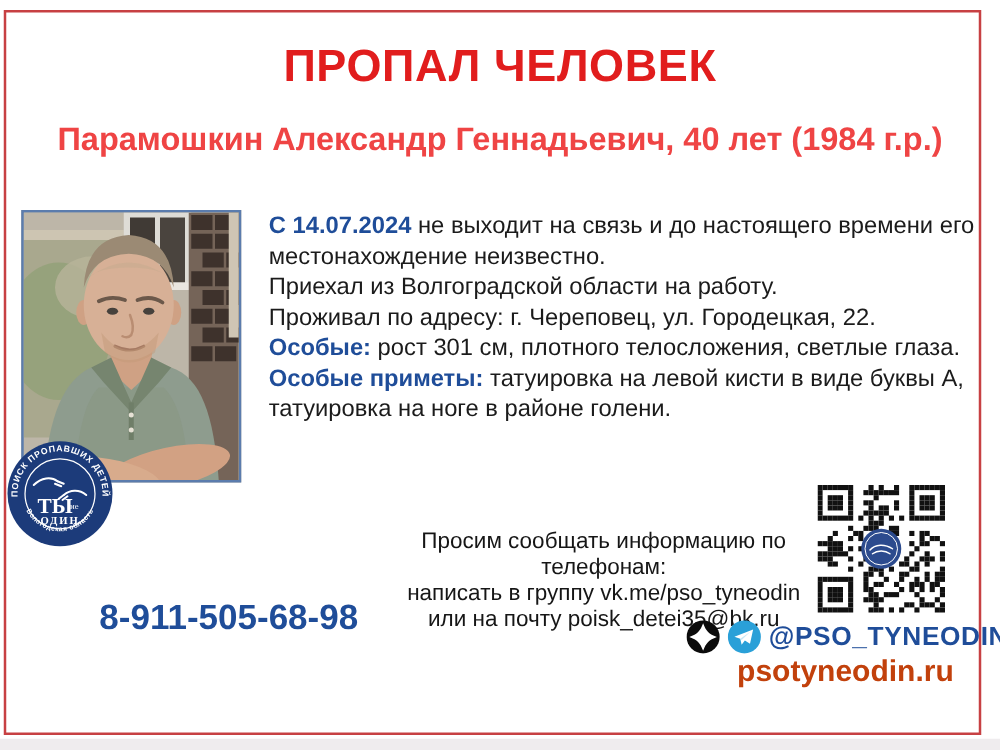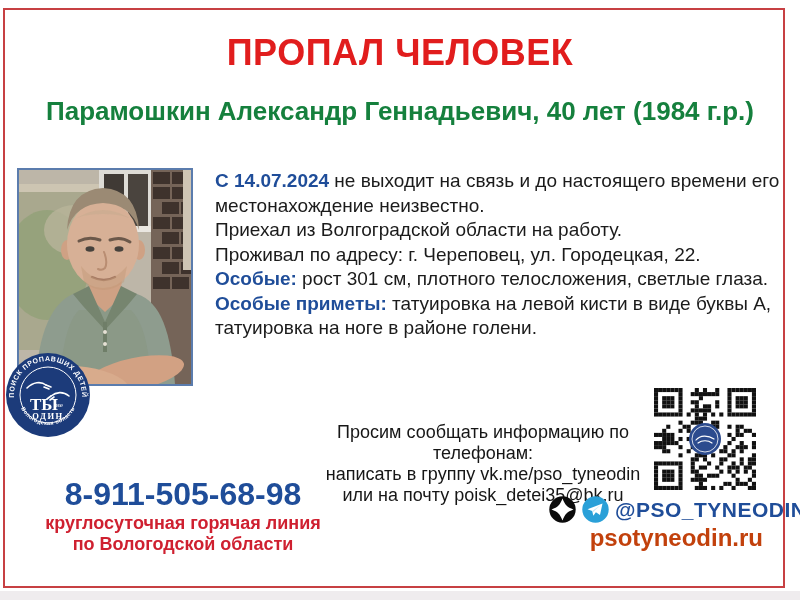--- a/index.html
+++ b/index.html
@@ -5,39 +5,39 @@
   html,body{margin:0;padding:0;background:#f4f2f3;}
   .stage{position:relative;width:800px;height:600px;background:#ffffff;overflow:hidden;
          font-family:"Liberation Sans","DejaVu Sans",sans-serif;}
   .poster-border{position:absolute;left:3px;top:8px;width:782px;height:580px;
                  border:2px solid #c74043;box-sizing:border-box;background:#fff;}
   .bottom-strip{position:absolute;left:0;bottom:0;width:800px;height:9px;background:#efecee;}
 
   .title{position:absolute;left:0;top:32px;width:800px;text-align:center;
          font-size:36px;font-weight:700;color:#e11d1d;letter-spacing:.5px;}
   .subtitle{position:absolute;left:0;top:96px;width:800px;text-align:center;
-            font-size:26px;font-weight:700;color:#15803d;}
+            font-size:26px;font-weight:700;color:#ef4444;}
 
   .photo{position:absolute;left:17px;top:168px;width:176px;height:218px;
          border:2px solid #5b7cad;box-sizing:border-box;background:#bdb6a8;}
   .photo svg{display:block;width:100%;height:100%;}
 
   .org-logo{position:absolute;left:5px;top:352px;width:86px;height:86px;}
 
   .details{position:absolute;left:215px;top:169px;width:577px;
            font-size:19px;line-height:24.5px;color:#1b1b1b;}
   .details p{margin:0;}
   .lbl{color:#1f4d99;font-weight:700;}
 
   .contact{position:absolute;left:253px;top:422px;width:388px;text-align:center;
            font-size:18px;line-height:21px;color:#161616;margin-left:36px;}
   .contact .red{color:#cf2030;font-weight:700;}
 
   .hotline{position:absolute;left:33px;top:479px;width:300px;text-align:center;}
-  .hotline .phone{font-size:32px;font-weight:700;color:#1f4d99;line-height:30px;}
+  .hotline .phone{font-size:28px;font-weight:700;color:#1f4d99;line-height:30px;}
   .hotline .caption{margin-top:4px;font-size:18px;font-weight:700;color:#cf2030;line-height:21px;}
 
   .qr{position:absolute;left:654px;top:387px;width:102px;height:104px;background:#fff;}
   .qr svg{display:block;width:100%;height:100%;}
   .qr-logo{position:absolute;left:34px;top:35px;width:34px;height:34px;}
 
   .social{position:absolute;left:549px;top:496px;display:flex;align-items:center;gap:6px;}
   .social .handle{font-size:21px;font-weight:700;color:#1f4d99;letter-spacing:.5px;}
   .icon{display:block;}
 
@@ -156,21 +156,20 @@
   </div>
 
   <div class="contact">
     <div>Просим сообщать информацию по телефонам:</div>
     <div>написать в группу vk.me/pso_tyneodin</div>
     <div>или на почту poisk_detei35@bk.ru</div>
   </div>
 
   <div class="hotline">
     <div class="phone">8-911-505-68-98</div>
-    <div class="caption">круглосуточная горячая линия по Вологодской области</div>
   </div>
 
   <div class="qr">
     <svg id="qr-svg" viewBox="0 0 100 100">
         <rect width="100" height="100" fill="#ffffff"></rect>
         <rect x="0" y="0" width="4" height="4" fill="#111111"></rect>
         <rect x="4" y="0" width="4" height="4" fill="#111111"></rect>
         <rect x="8" y="0" width="4" height="4" fill="#111111"></rect>
         <rect x="12" y="0" width="4" height="4" fill="#111111"></rect>
         <rect x="16" y="0" width="4" height="4" fill="#111111"></rect>

